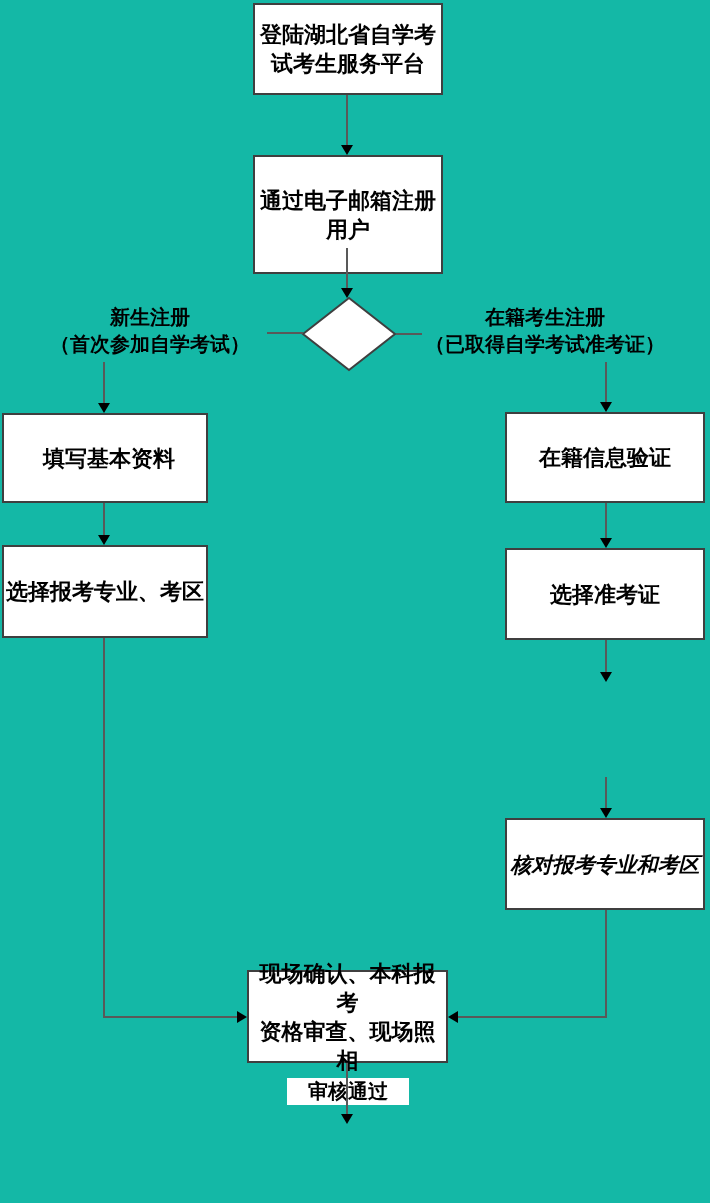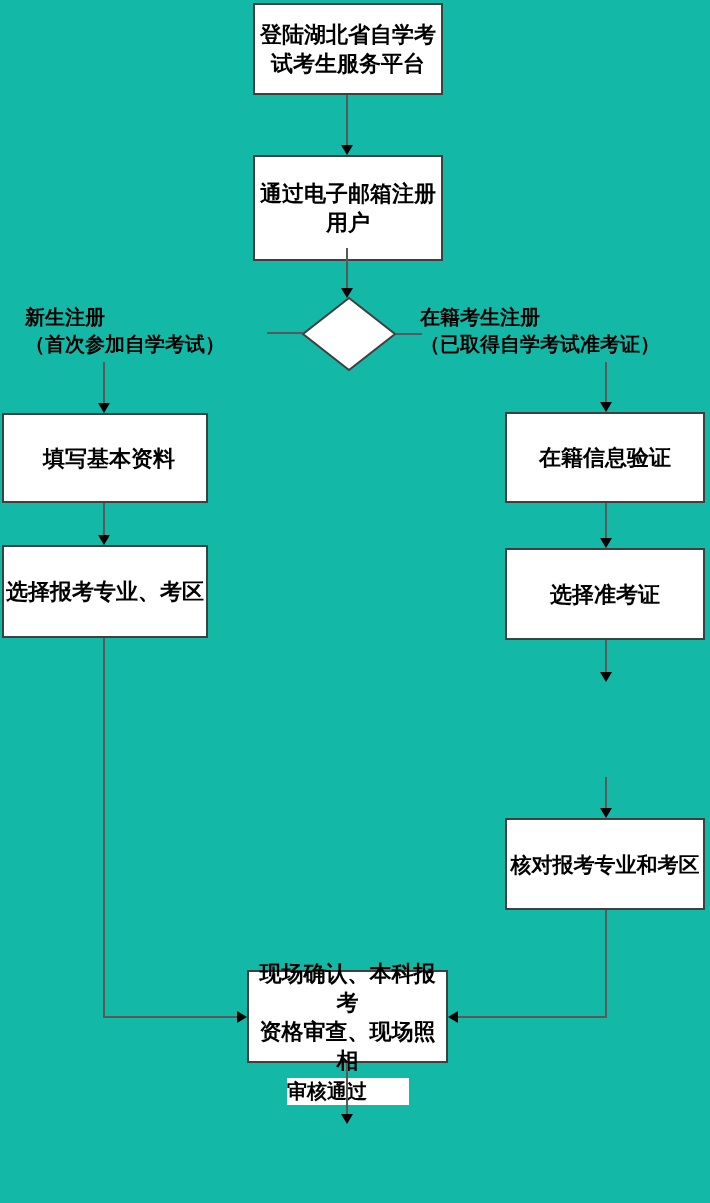--- a/index.html
+++ b/index.html
@@ -23,21 +23,21 @@
     text-align: center;
   }
   .node-text {
     font-weight: 700;
     font-size: 22px;
     line-height: 29px;
     white-space: pre-line;
   }
   .flow-label {
     position: absolute;
-    text-align: left;
+    text-align: center;
     font-weight: 700;
     font-size: 20px;
     line-height: 27px;
     white-space: pre-line;
   }
   .white-bg { background: #ffffff; }
   .vline { position: absolute; width: 2px; background: #595959; }
   .hline { position: absolute; height: 2px; background: #595959; }
   .arr-down {
     position: absolute; width: 0; height: 0;
@@ -67,21 +67,21 @@
 </head>
 <body>
 
 <div id="canvas">
 
   <div class="node" style="left:253px; top:3px; width:190px; height:92px;">
     <span class="node-text">登陆湖北省自学考
 试考生服务平台</span>
   </div>
 
-  <div class="node" style="left:253px; top:155px; width:190px; height:106px;">
+  <div class="node" style="left:253px; top:155px; width:190px; height:119px;">
     <span class="node-text">通过电子邮箱注册
 用户</span>
   </div>
 
   <svg class="diamond-wrap" style="left:301px; top:296px;" width="96" height="76">
     <polygon points="48,2 94,38 48,74 2,38" fill="#ffffff" stroke="#3f3f3f" stroke-width="2"></polygon>
   </svg>
 
   <div class="flow-label" style="left:25px; top:304px; width:250px;">新生注册
 （首次参加自学考试）</div>
@@ -100,21 +100,21 @@
   <div class="node" style="left:505px; top:412px; width:200px; height:91px;">
     <span class="node-text">在籍信息验证</span>
   </div>
 
   <div class="node" style="left:505px; top:548px; width:200px; height:92px;">
     <span class="node-text">选择准考证</span>
   </div>
 
 
   <div class="node" style="left:505px; top:818px; width:200px; height:92px;">
-    <span class="node-text" style="font-size:21px;">核对报考专业和考区</span>
+    <span class="node-text" style="font-size:21px;font-style:italic;">核对报考专业和考区</span>
   </div>
 
   <div class="node" style="left:247px; top:970px; width:201px; height:93px;">
     <span class="node-text">现场确认、本科报考
 资格审查、现场照相</span>
   </div>
 
   <div class="flow-label white-bg" style="left:287px; top:1078px; width:122px;">审核通过</div>
 
 

